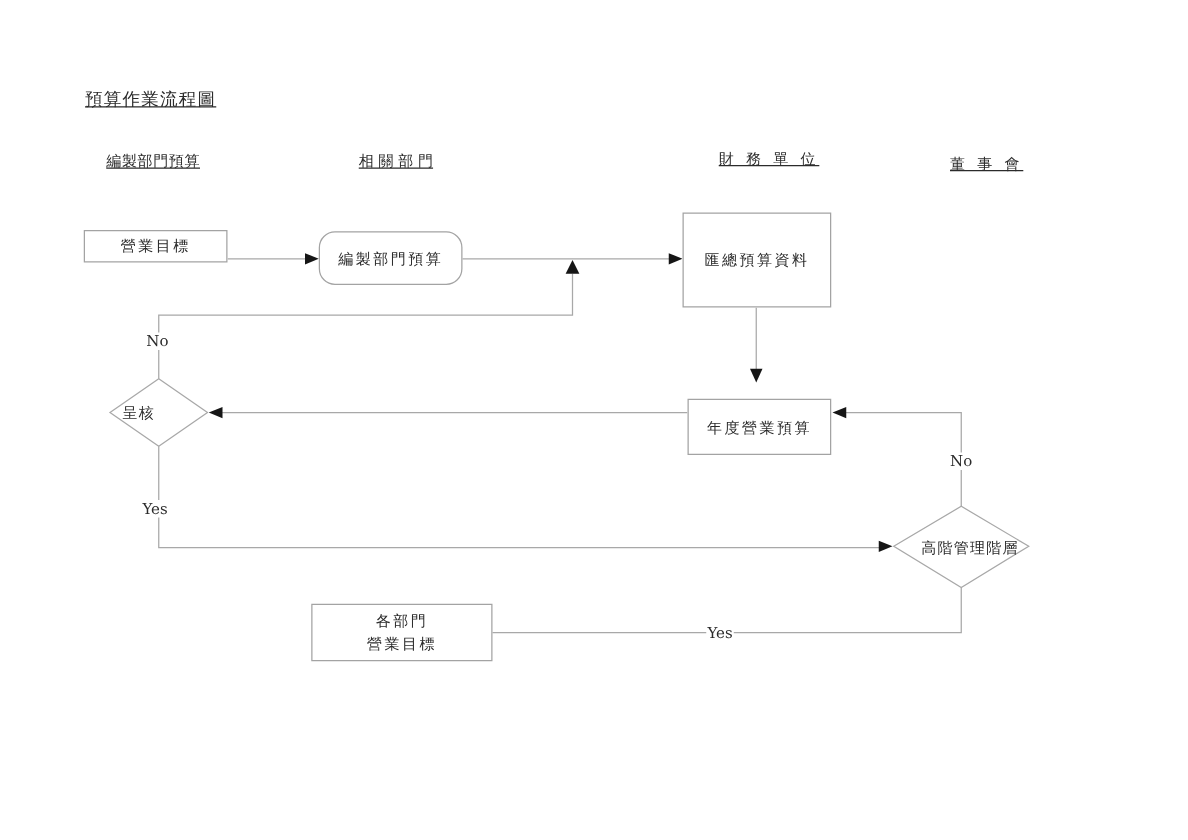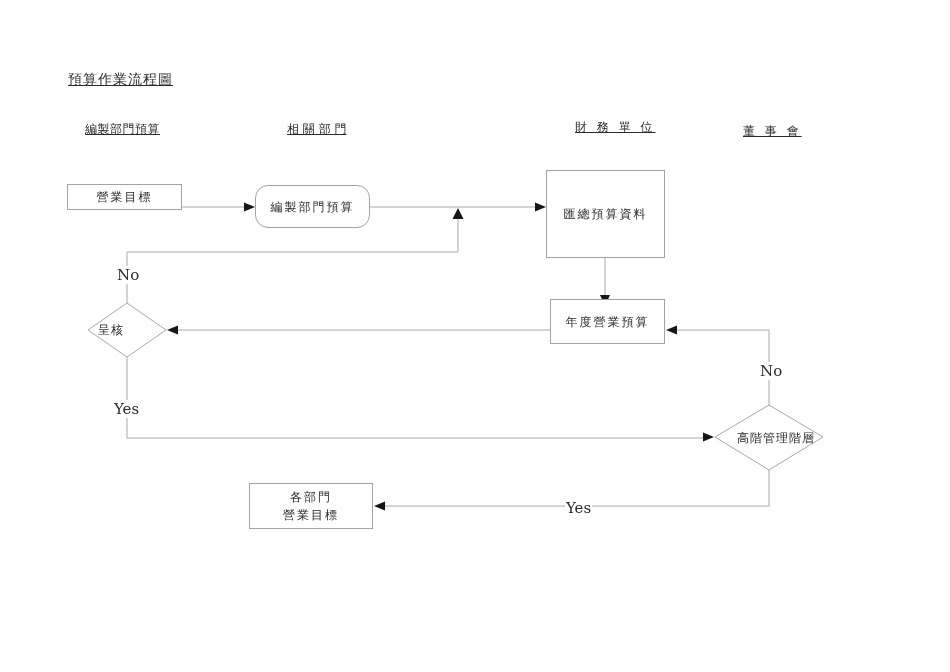--- a/index.html
+++ b/index.html
@@ -24,50 +24,50 @@
   }
   .col-header {
     position: absolute;
     font-size: 12px;
     text-decoration: underline;
     white-space: pre;
   }
   .hdr-0 { left: 85px;  top: 121px; letter-spacing: 0.5px; }
   .hdr-1 { left: 287px; top: 121px; letter-spacing: 0px; }
   .hdr-2 { left: 575px; top: 119px; letter-spacing: 3px; }
-  .hdr-3 { left: 743px; top: 123px; letter-spacing: 3px; }
+  .hdr-3 { left: 760px; top: 123px; letter-spacing: 3px; }
   .node {
     position: absolute;
     border: 1px solid #a3a3a3;
     background: #ffffff;
     display: flex;
     flex-direction: column;
     align-items: center;
     justify-content: center;
     font-size: 12px;
     letter-spacing: 2px;
     text-align: center;
     line-height: 18px;
   }
   .box-goal        { left: 67px;  top: 184px; width: 115px; height: 26px; }
   .box-prepare     { left: 255px; top: 185px; width: 115px; height: 43px; border-radius: 13px; }
-  .box-consolidate { left: 546px; top: 170px; width: 119px; height: 88px; }
-  .box-annual      { left: 550px; top: 299px; width: 115px; height: 45px; text-align: right; }
-  .box-execute     { left: 249px; top: 483px; width: 124px; height: 46px; }
+  .box-consolidate { left: 546px; top: 170px; width: 119px; height: 76px; }
+  .box-annual      { left: 550px; top: 319px; width: 115px; height: 45px; text-align: right; }
+  .box-execute     { left: 249px; top: 483px; width: 145px; height: 46px; }
   .diamond-label {
     position: absolute;
     font-size: 12px;
     letter-spacing: 1px;
     white-space: pre;
   }
   .lbl-submit { left: 98px; top: 322px; }
   .lbl-review { left: 737px; top: 430px; }
   .edge-label {
     position: absolute;
-    font-size: 15px;
+    font-size: 12px;
     background: #ffffff;
     padding: 0 1px;
     color: #2b2b2b;
   }
   .elbl-submit-no  { left: 116px; top: 266px; }
   .elbl-submit-yes { left: 113px; top: 400px; }
   .elbl-review-no  { left: 759px; top: 362px; }
   .elbl-review-yes { left: 565px; top: 499px; }
   svg.connector-layer {
     position: absolute;

